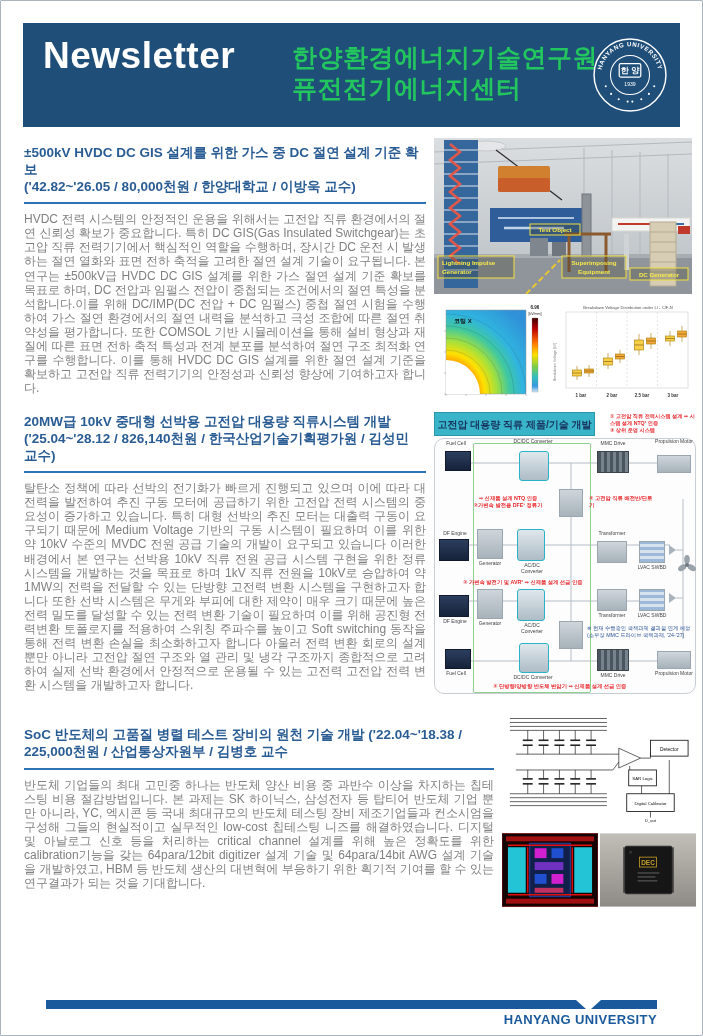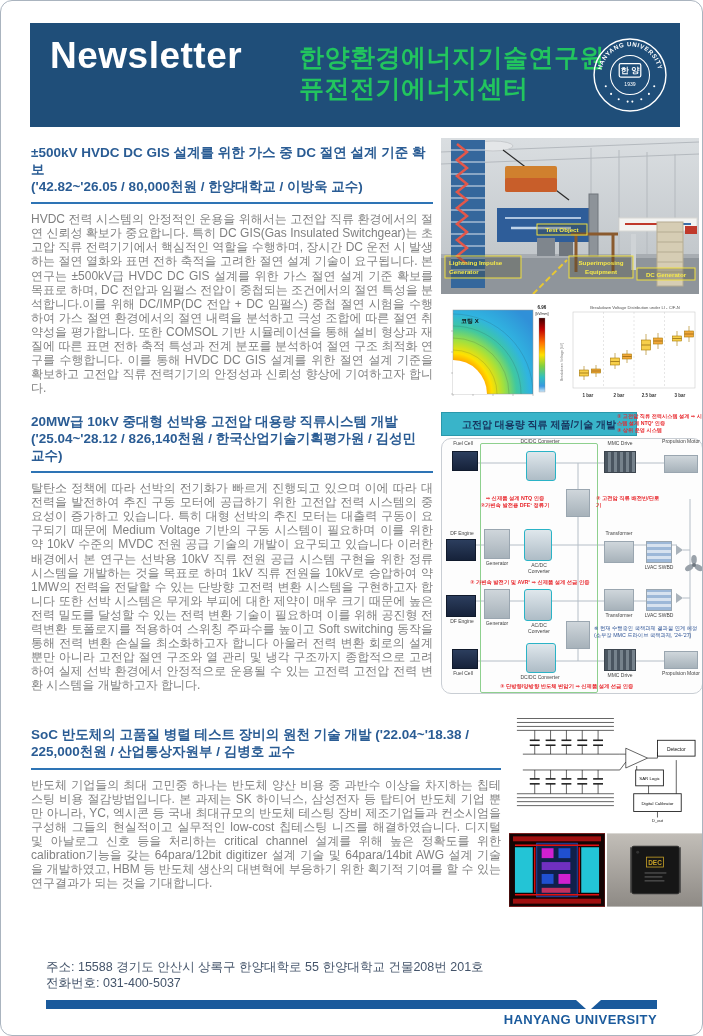--- a/index.html
+++ b/index.html
@@ -1,18 +1,18 @@
 <!DOCTYPE html>
 <html><head>
 <meta charset="utf-8">
 <style>
   html,body{margin:0;padding:0;background:#fff;}
   .page{position:relative;width:703px;height:1036px;box-sizing:border-box;
-    border:1px solid #aab4bf;border-radius:12px;background:#fff;overflow:hidden;
-    font-family:"Liberation Sans","DejaVu Sans",sans-serif;padding-left:7px;}
+    border:1px solid #aab4bf;border-radius:1px;background:#fff;overflow:hidden;
+    font-family:"Liberation Sans","DejaVu Sans",sans-serif;}
   
   .masthead{position:relative;margin:22px 22px 0;height:104px;background:#1F4E79;}
   .mast-left{position:absolute;left:20px;top:12px;color:#fff;}
   .mast-title{font-size:37px;font-weight:bold;letter-spacing:.5px;}
   .mast-vol{font-size:15px;font-weight:bold;margin-top:9px;}
   .mast-org{position:absolute;left:258px;top:19px;color:#22c55e;font-size:25px;font-weight:bold;line-height:31px;letter-spacing:.5px;margin-left:11px;}
   .emblem{position:absolute;right:12px;top:14px;width:76px;height:76px;}
   
   .section-bar{margin:22px 0 0 23px;width:422px;height:37px;background:#EAEAEE;
     color:#1F3864;font-size:21px;font-weight:bold;line-height:37px;padding-left:13px;box-sizing:border-box;}
@@ -23,21 +23,21 @@
   .p3 .ptext{width:470px;}
   .ptitle{color:#2A5C94;font-size:13.5px;font-weight:bold;line-height:1.24;margin:0;}
   .rule{border:none;border-top:2px solid #2E74B5;margin:7px 0 8px;}
   .pbody{color:#808080;font-size:12px;line-height:1.17;text-align:justify;margin:0;}
   .media{flex:none;margin-left:8px;position:relative;}
   .media1{width:258px;} .media2{width:262px;} .media3{width:194px;}
   .charts-row{display:flex;margin-top:4px;}
   .charts-row svg + svg{margin-left:4px;}
   
   .diagram{position:relative;width:262px;height:282px;font-family:"Liberation Sans","DejaVu Sans",sans-serif;}
-  .dg-header{position:absolute;left:0;top:0;width:196px;height:24px;background:#39B4C9;border:1px solid #2a98ab;
+  .dg-header{position:absolute;left:0;top:0;width:161px;height:24px;background:#39B4C9;border:1px solid #2a98ab;
     color:#17355F;font-size:10px;font-weight:bold;text-align:center;line-height:24px;box-sizing:border-box;}
   .dg-topnotes{position:absolute;left:176px;top:1px;width:86px;font-size:5.2px;font-weight:bold;color:#E8262B;line-height:1.3;}
   .dg-panel{position:absolute;left:0;top:26px;width:262px;height:256px;background:#fdfdfd;
     border:1px solid #c9ced4;border-radius:10px;box-sizing:border-box;}
   .dg-lines{position:absolute;left:0;top:0;width:262px;height:256px;}
   .dg-green{position:absolute;left:38px;top:4px;width:116px;height:248px;border:1px solid #8ed08e;border-radius:2px;}
   .eq{position:absolute;background:linear-gradient(#e8ecef,#c2ccd4);border:1px solid #9aa6b0;box-sizing:border-box;}
   .eq.navy{background:linear-gradient(#2c3e5e,#16223a);border-color:#101a2c;}
   .eq.teal{border:1.5px solid #2ab3c6;border-radius:3px;background:linear-gradient(#dfe7ec,#aebcc6);}
   .eq.grid{background:repeating-linear-gradient(90deg,#4a5560 0 3px,#76828c 3px 6px);border-color:#3c454e;}
@@ -542,24 +542,20 @@
             <line x1="38" y1="40" x2="60" y2="40"></line>
               <line x1="38" y1="44" x2="56" y2="44"></line>
               <line x1="38" y1="48" x2="58" y2="48"></line>
           </g>
         </svg>
       </div>
     </div>
   </section>
 
   <footer>
-    <div class="footer-address">
-      <div>주소: 15588 경기도 안산시 상록구 한양대학로 55 한양대학교 건물208번 201호</div>
-      <div>전화번호: 031-400-5037</div>
-    </div>
     <div class="footer-bar">
       <div class="seg1"></div>
       <div class="seg-gap"></div>
       <div class="seg2"></div>
     </div>
     <div class="footer-wordmark">HANYANG UNIVERSITY</div>
   </footer>
 
 </div>
 

